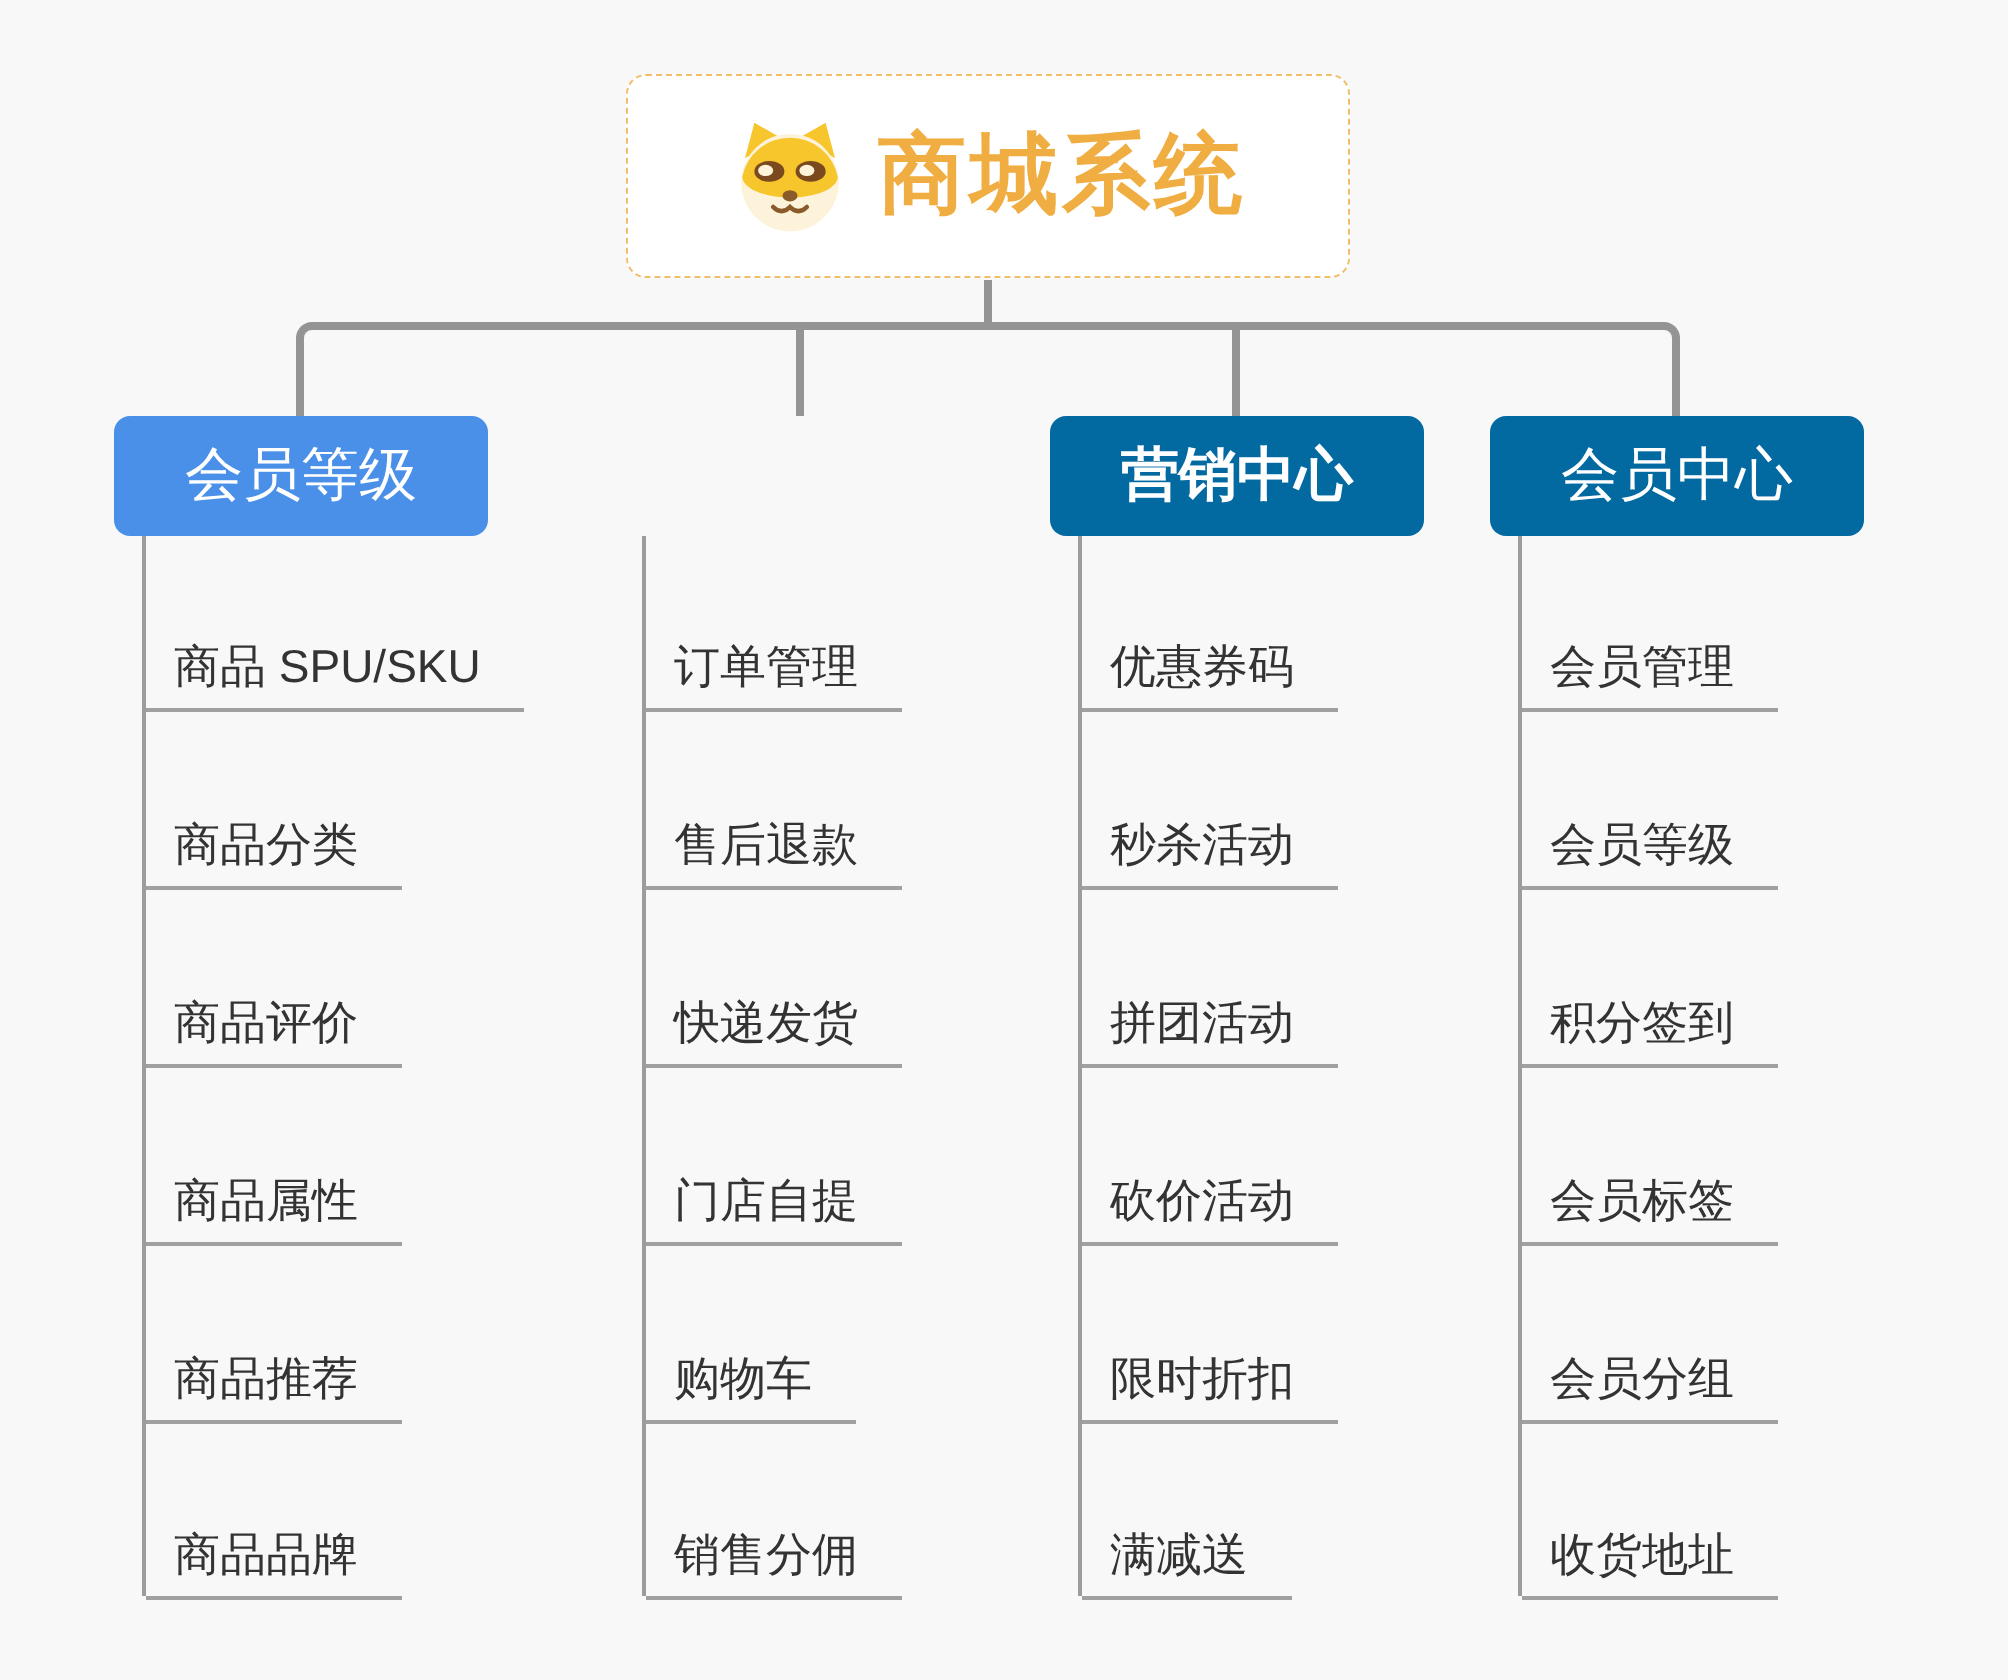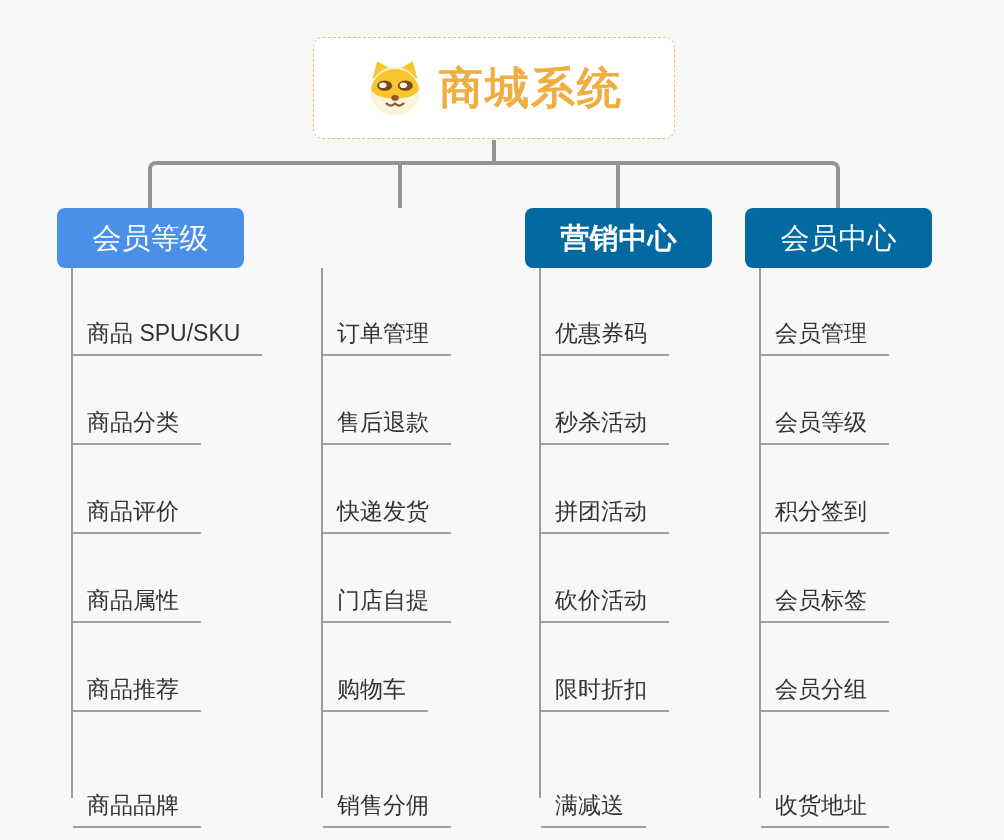--- a/index.html
+++ b/index.html
@@ -38,21 +38,21 @@
   .c3{left:539px;}
   .c4{left:759px;}
   .item{position:absolute;left:0;white-space:nowrap;display:inline-block;
     font-size:23px;color:#333333;line-height:30px;
     padding:0 22px 6px 14px;border-bottom:2px solid #a0a0a0;text-align:center;}
   .item:nth-child(1){top:50px;}
   .item:nth-child(2){top:139px;}
   .item:nth-child(3){top:228px;}
   .item:nth-child(4){top:317px;}
   .item:nth-child(5){top:406px;}
-  .item:nth-child(6){top:522px;}
+  .item:nth-child(6){top:494px;}
 </style>
 </head>
 <body>
 
 <div class="canvas">
 
   <div class="root-node">
     <span class="shiba">
       <svg viewBox="0 0 64 60" width="60" height="57" aria-hidden="true">
         <path d="M8 20 L13 1 L27 9 Z" fill="#f7c52c"></path>

